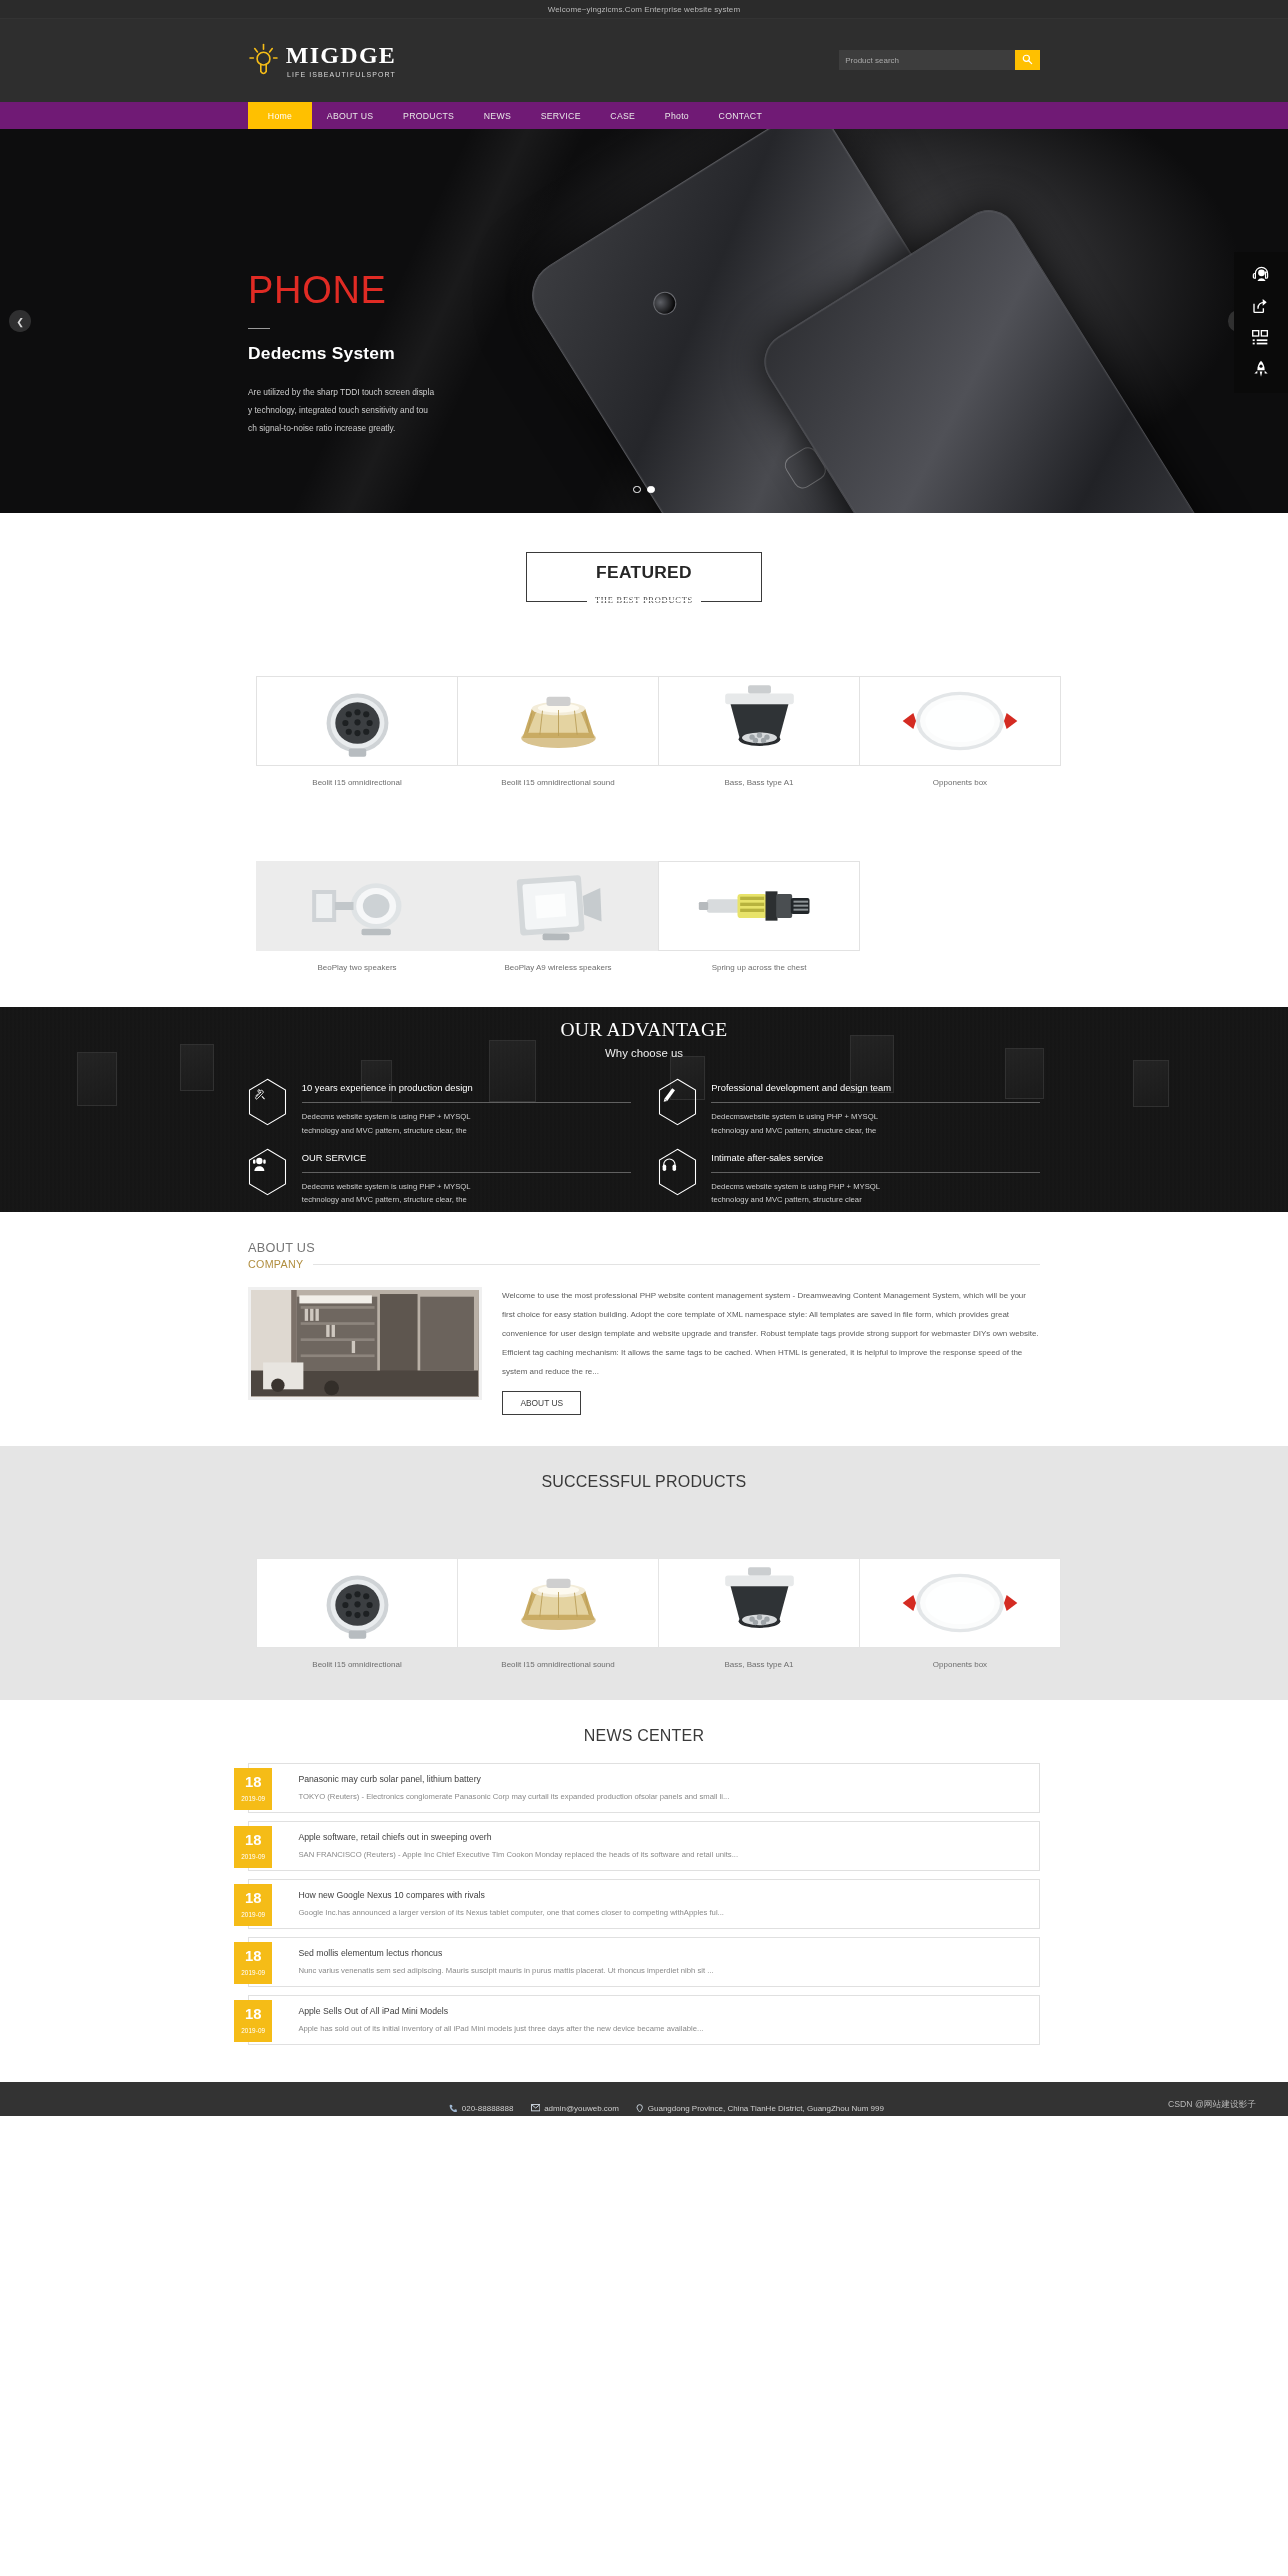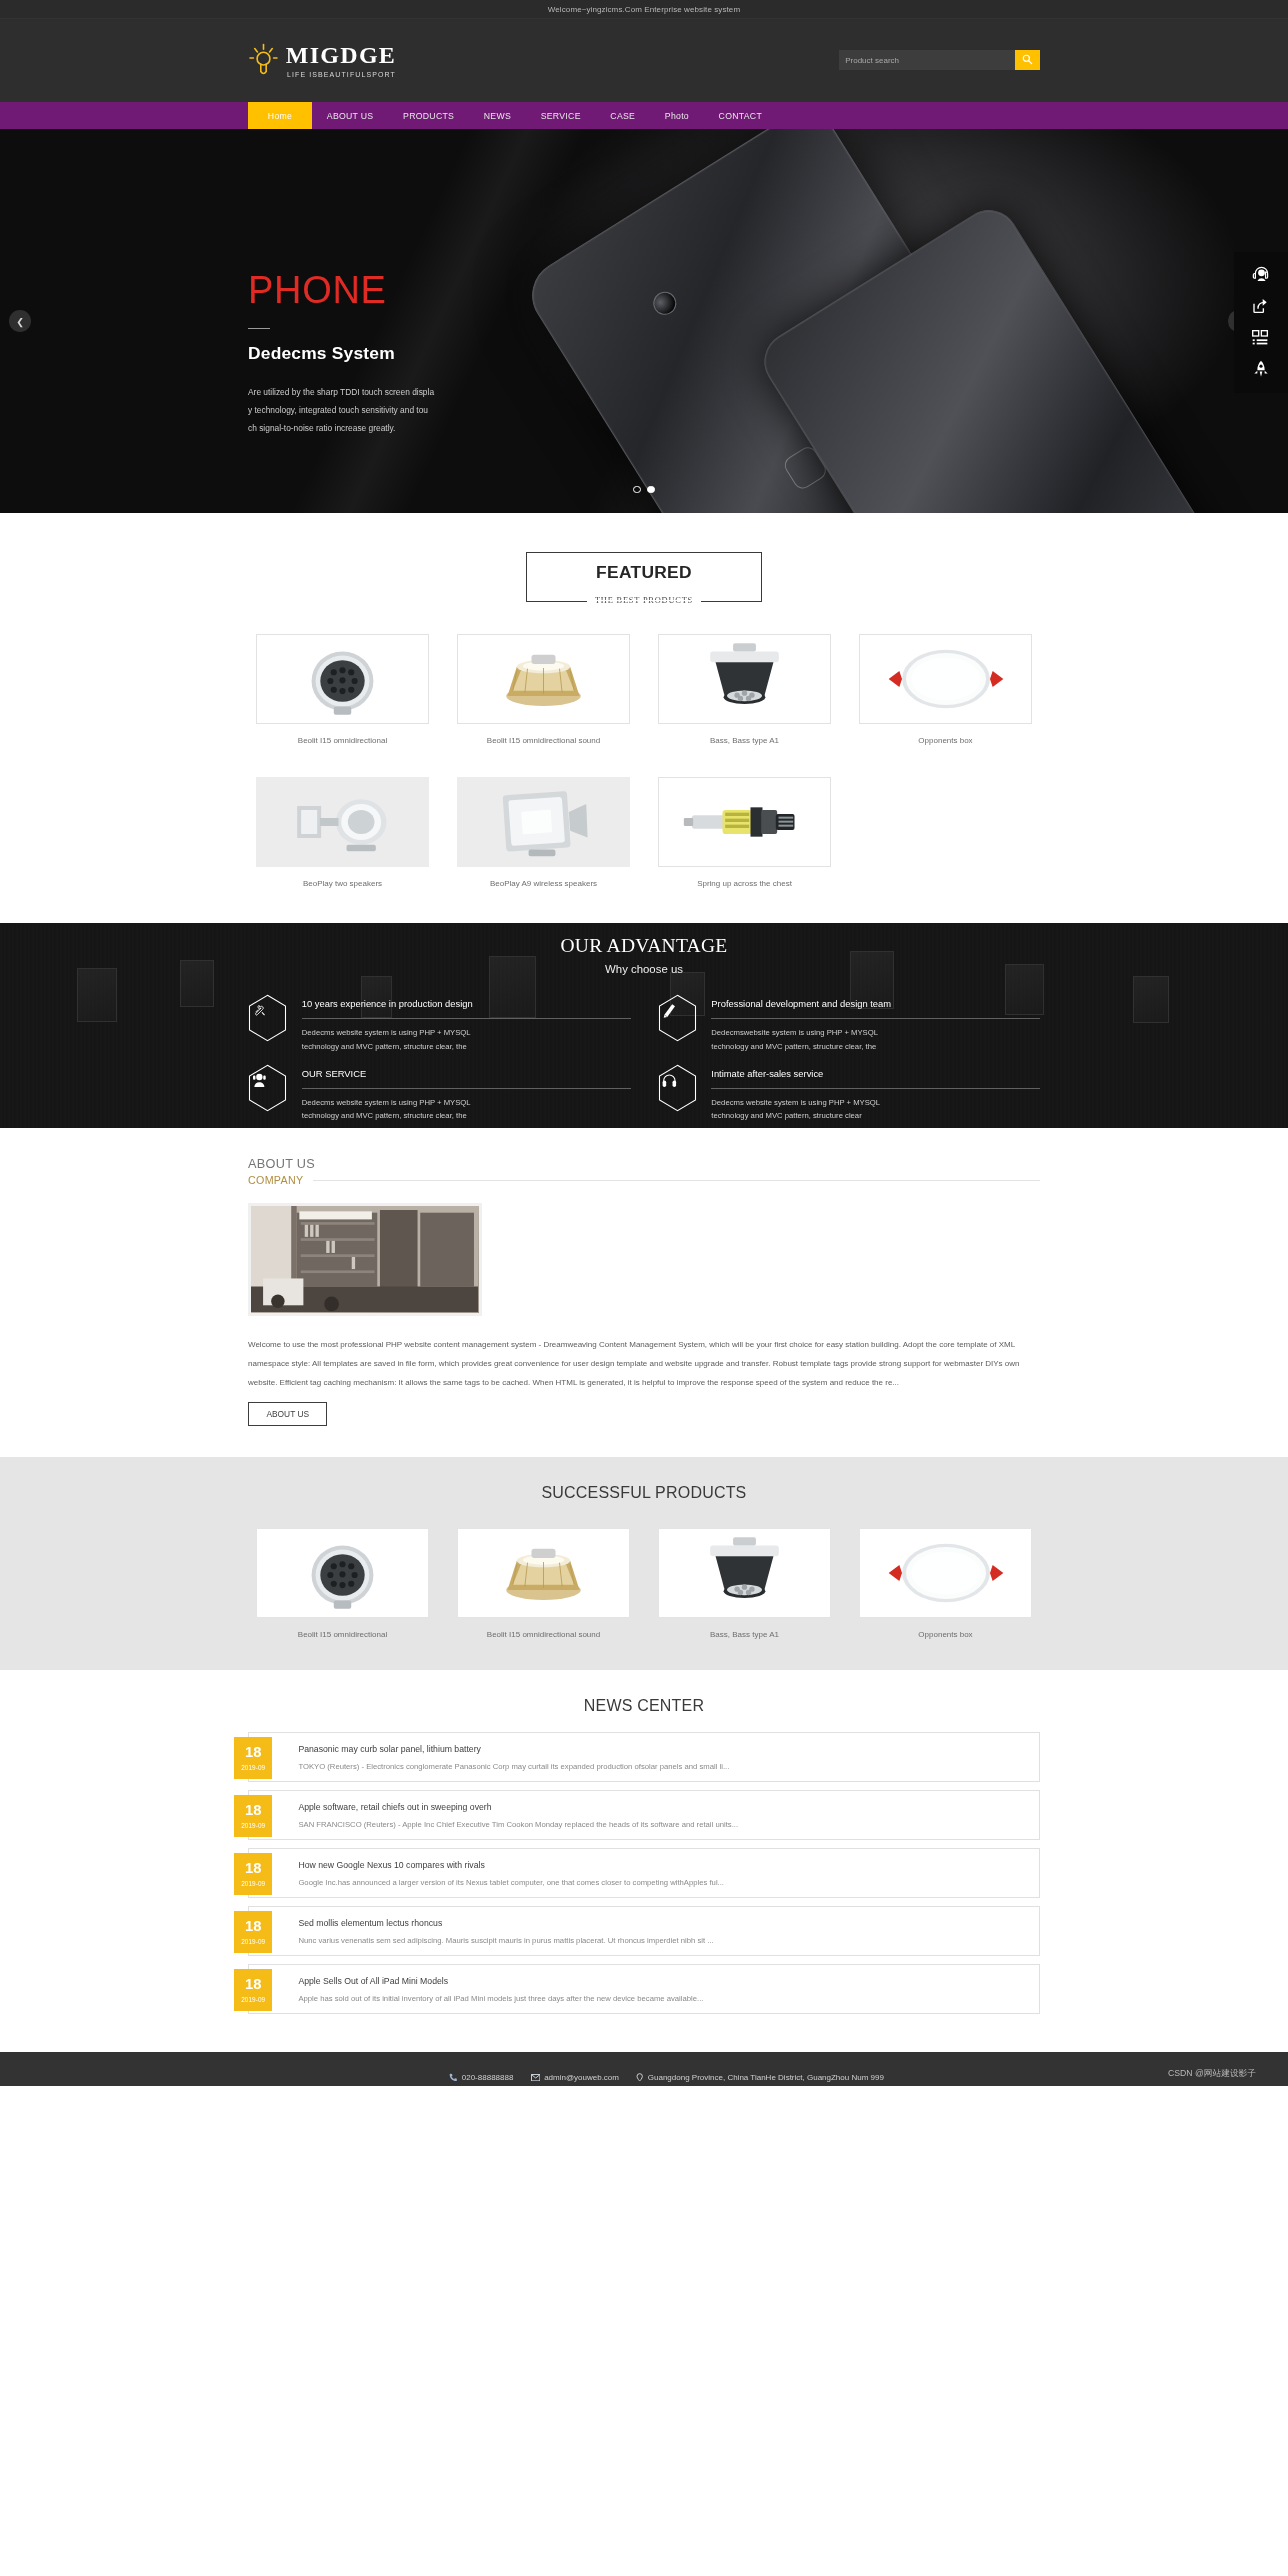--- a/index.html
+++ b/index.html
@@ -238,21 +238,21 @@
   }
 
   
   .prod-grid {
     display: grid;
     grid-template-columns: repeat(4, 173px);
     gap: 28px;
     justify-content: center;
     padding-top: 32px;
   }
-  .prod-card { width: 173px; }
+  .prod-card { width: 202px; margin-top: 42px; }
   .prod-thumb {
     height: 90px;
     border: 0.7px solid #e2e2e2;
     background: #fff;
     display: flex; align-items: center; justify-content: center;
     overflow: hidden;
   }
   .prod-thumb.gray { background: #ececec; border-color: #ececec; }
   .prod-name {
     text-align: center;
@@ -306,21 +306,21 @@
   .about { background: #fff; padding: 29.5px 0 31px; }
   .about-head { position: relative; }
   .about-head h3 { font-size: 12.7px; color: #757575; font-weight: 400; letter-spacing: 0.3px; }
   .about-head .company {
     font-size: 10.7px; color: #b18e3f; letter-spacing: 0.3px; margin-top: 2.7px;
     display: inline-block; background: #fff; padding-right: 9.4px; position: relative; z-index: 2;
   }
   .about-head .hr {
     position: absolute; left: 0; right: 0; bottom: 5.4px; height: 0.7px; background: #e3e3e3; z-index: 1;
   }
-  .about-body { display: flex; gap: 20px; margin-top: 17.4px; flex-direction: column; }
+  .about-body { display: flex; gap: 20px; margin-top: 17.4px; }
   .about-img {
     width: 234px; height: 113px;
     border: 3.4px solid #f0f0f0;
     flex: 0 0 auto;
     overflow: hidden;
     position: relative;
     background: linear-gradient(160deg,#cfc6bb,#9b928a);
   }
   .about-text { flex: 1; font-size: 8px; color: #5c5c5c; line-height: 2.35; }
   .about-btn {

